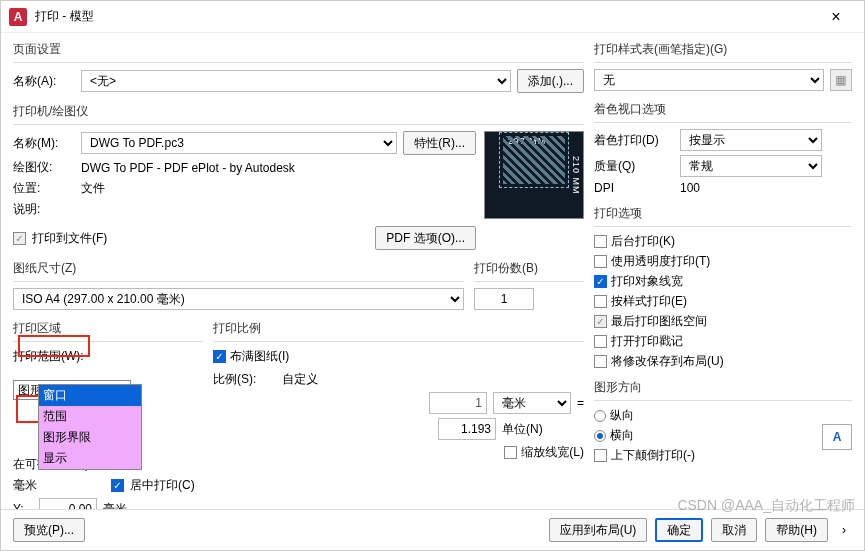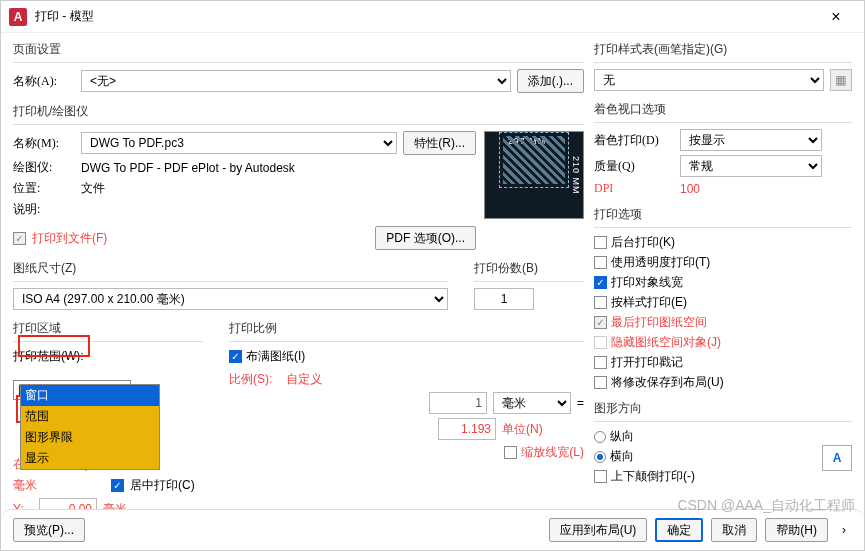--- a/index.html
+++ b/index.html
@@ -8,51 +8,51 @@
 .titlebar { background: #fff; height: 32px; display: flex; align-items: center; padding: 0 8px; border-bottom: 1px solid #eee; }
 .app-icon { width: 18px; height: 18px; background: #c7283c; color: #fff; display: flex; align-items: center; justify-content: center; font-weight: bold; border-radius: 2px; margin-right: 8px; }
 .titlebar .title { flex: 1; }
 .close-btn { width: 40px; text-align: center; font-size: 16px; cursor: pointer; }
 .content { flex: 1; display: flex; padding: 8px 12px 0 12px; gap: 10px; overflow: hidden; }
 .left-col { flex: 1; display: flex; flex-direction: column; gap: 6px; }
 .right-col { width: 258px; display: flex; flex-direction: column; gap: 6px; }
 .group { }
 .group-title { color: #333; margin-bottom: 4px; }
 .row { display: flex; align-items: center; gap: 6px; margin-bottom: 4px; }
-.lbl { min-width: 62px; font-family: Liberation Serif, serif; }
+.lbl { min-width: 62px; }
 select, input[type="text"] { border: 1px solid #bbb; background: #fff; height: 22px; padding: 0 4px; font-size: 12px; }
 .combo-wide { flex: 1; }
 .btn { border: 1px solid #999; background: #f5f5f5; height: 24px; padding: 0 10px; cursor: pointer; border-radius: 2px; }
 .preview-box { width: 100px; height: 88px; background: #0f1a24; border: 1px solid #888; position: relative; color: #fff; display: flex; align-items: flex-start; justify-content: center; }
 .preview-box .sheet { width: 70px; height: 56px; border: 1px dashed #8bbdd6; position: relative; }
 .preview-box .sheet::before { content: ''; position: absolute; left: 3px; top: 3px; right: 3px; bottom: 3px; background: repeating-linear-gradient(45deg, #5a7a90, #5a7a90 3px, transparent 3px, transparent 6px); }
 .preview-box .dim-top { position: absolute; top: 4px; left: 0; right: 14px; text-align: center; font-size: 9px; letter-spacing: 1px; }
 .preview-box .dim-right { position: absolute; right: 2px; top: 0; bottom: 0; writing-mode: vertical-rl; text-align: center; font-size: 9px; letter-spacing: 1px; }
 .printer-section { display: flex; gap: 8px; }
 .printer-info { flex: 1; }
 hr { border: none; border-top: 1px solid #ddd; margin: 2px 0 6px 0; }
 .red-box1 { position: absolute; border: 2px solid #e8291a; width: 72px; height: 22px; left: 18px; top: 335px; pointer-events: none; }
 .red-box2 { position: absolute; border: 2px solid #e8291a; width: 104px; height: 28px; left: 16px; top: 395px; pointer-events: none; }
-.dropdown-open { position: absolute; left: 20px; top: 384px; width: 140px; background: #eab308; border: 1px solid #888; z-index: 10; }
+.dropdown-open { position: absolute; left: 38px; top: 384px; width: 104px; background: #f0abfc; border: 1px solid #888; z-index: 10; }
 .dropdown-open .opt { padding: 2px 4px; }
 .dropdown-open .sel { background: #0a64d8; color: #fff; }
 .dropdown-header { display: flex; align-items: center; background: #fff; border: 1px solid #888; height: 20px; padding: 0 4px; }
 .dropdown-header .chev { margin-left: auto; font-size: 9px; }
 .checkbox-row { display: flex; align-items: center; gap: 4px; margin-bottom: 3px; }
 .chk { width: 13px; height: 13px; border: 1px solid #888; background: #fff; display: inline-flex; align-items: center; justify-content: center; }
 .chk.checked { background: #0a64d8; border-color: #0a64d8; color: #fff; }
 .chk.checked::after { content: '✓'; font-size: 10px; line-height: 10px; }
 .chk.gray-checked { background: #eee; color: #888; }
 .chk.gray-checked::after { content: '✓'; font-size: 10px; }
 .radio { width: 12px; height: 12px; border: 1px solid #888; border-radius: 50%; display: inline-flex; align-items: center; justify-content: center; }
 .radio.checked::after { content: ''; width: 6px; height: 6px; background: #0a64d8; border-radius: 50%; }
-.dim { color: #ef4444; }
-.footer { border-top: 1px solid #ddd; padding: 8px 12px; display: flex; gap: 8px; align-items: center; border-radius: 10px; }
+.dim { color: #000000; }
+.footer { border-top: 1px solid #ddd; padding: 8px 12px; display: flex; gap: 8px; align-items: center; }
 .footer .spacer { flex: 1; }
-.subpanels { display: flex; gap: 26px; }
+.subpanels { display: flex; gap: 10px; }
 .subpanels .sp { flex: 1; }
 .orient-icon { width: 30px; height: 26px; border: 1px solid #aaa; display: flex; align-items: center; justify-content: center; font-weight: bold; color: #0a64d8; margin-left: auto; }
 .watermark { position: absolute; right: 10px; bottom: 36px; color: rgba(120,120,120,0.55); font-size: 14px; pointer-events: none; }
 .helpq { width: 22px; height: 22px; border: 1px solid #bbb; background: #eee; color: #888; display: flex; align-items: center; justify-content: center; }
 .btn-primary { border: 2px solid #0a64d8; }
 .spin { width: 60px; border: 1px solid #bbb; height: 22px; text-align: center; background: #fff; }
 .small-combo { width: 78px; }
 .num-input { width: 58px; border: none; border-bottom: 1px solid #ccc; height: 20px; text-align: right; padding-right: 4px; }
 .right-col select { width: 142px; }
 .offset-lbl { font-size: 12px; }
@@ -155,21 +155,21 @@
 
         <div class="sp">
           <div class="group-title">打印比例</div>
           <hr>
           <div class="checkbox-row">
             <span class="chk checked"></span>
             <span>布满图纸(I)</span>
           </div>
           <div class="row" style="margin-top:6px">
             <span class="dim">比例(S):</span>
-            <span class="dim" style="margin-left:8px">自定义</span>
+            <span class="dim" style="margin-left:20px">自定义</span>
           </div>
           <div class="row" style="justify-content:flex-end">
             <input type="text" class="num-input" disabled="" value="1" style="">
             <select class="small-combo"><option>毫米</option></select>
             <span>=</span>
           </div>
           <div class="row" style="justify-content:flex-end">
             <input type="text" class="num-input dim" disabled="" value="1.193" style="">
             <span class="dim" style="width:82px">单位(N)</span>
           </div>
@@ -224,24 +224,20 @@
             <span class="chk checked"></span>
             <span>打印对象线宽</span>
           </div>
         <div class="checkbox-row">
             <span class="chk"></span>
             <span>按样式打印(E)</span>
           </div>
         <div class="checkbox-row">
             <span class="chk gray-checked"></span>
             <span class="dim">最后打印图纸空间</span>
-          </div>
-        <div class="checkbox-row">
-            <span class="chk" style="border-color:#ccc"></span>
-            <span class="dim">隐藏图纸空间对象(J)</span>
           </div>
         <div class="checkbox-row">
             <span class="chk"></span>
             <span>打开打印戳记</span>
           </div>
         <div class="checkbox-row">
             <span class="chk"></span>
             <span>将修改保存到布局(U)</span>
           </div>
       </div>

